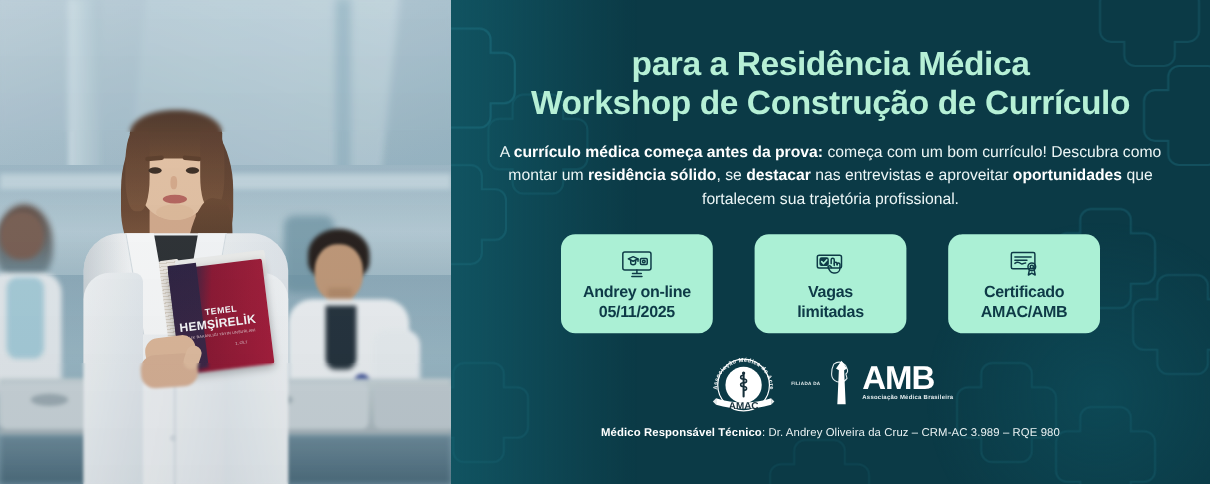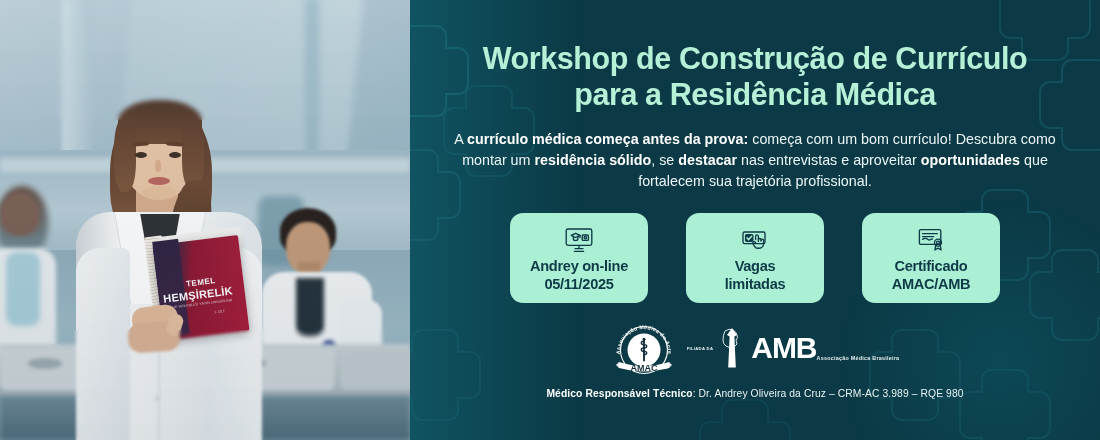--- a/index.html
+++ b/index.html
@@ -193,21 +193,21 @@
   .card .c-ico svg { display:block; }
   .card .c-txt { color:#0e3a47; font-weight:700; font-size:14.6px; line-height:16.5px;
                  letter-spacing:-.3px; }
 
   #logos { margin-top:14px; display:flex; align-items:center; justify-content:center; gap:10px; }
   .amac-logo { position:relative; width:66px; height:62px; }
   .amb-logo  { display:flex; align-items:center; gap:5px; }
   .amb-filiada { color:#e8f0f1; font-size:4.2px; font-weight:700; letter-spacing:.3px;
                  line-height:5px; white-space:nowrap; }
   .amb-mark { width:28px; height:44px; }
-  .amb-word { display:flex; flex-direction:row; align-items:flex-end; }
+  .amb-word { display:flex; flex-direction:column; align-items:flex-start; }
   .amb-word .amb-big { color:#ffffff; font-size:30px; font-weight:700; line-height:28px;
                        letter-spacing:-1px; }
   .amb-word .amb-sub { color:#e6eef0; font-size:5.4px; font-weight:700; letter-spacing:.25px;
                        line-height:7px; }
 
   #footer-line { margin-top:9px; color:#e9f1f2; font-size:10.3px; letter-spacing:.1px; }
   #footer-line b { font-weight:700; color:#ffffff; }
 </style>
 </head>
 <body>
@@ -315,22 +315,22 @@
         <use href="#cr" x="-10" y="330" opacity=".5"></use>
         <use href="#cr" x="300" y="400" opacity=".35"></use>
       </g>
     </svg>
     <div id="edge-glow"></div>
     <div id="corner-glow"></div>
 
     <div class="panel-inner">
 
       <h1 id="title">
+        <span class="t-line">para a Residência Médica</span>
         <span class="t-line">Workshop de Construção de Currículo</span>
-        <span class="t-line">para a Residência Médica</span>
       </h1>
 
       <p id="subtitle"><span>A </span><b>currículo médica começa antes da prova:</b><span> começa com um bom currículo! Descubra como montar um </span><b>residência sólido</b><span>, se </span><b>destacar</b><span> nas entrevistas e aproveitar </span><b>oportunidades</b><span> que fortalecem sua trajetória profissional.</span></p>
 
       <div id="cards">
 
         <div class="card">
           <span class="c-ico">
             <svg width="30" height="28" viewBox="0 0 30 28" fill="none" stroke="#0e3a47" stroke-width="1.35" stroke-linecap="round" stroke-linejoin="round">
               <rect x="2.2" y="3" width="25.6" height="16.4" rx="1.8"></rect>

